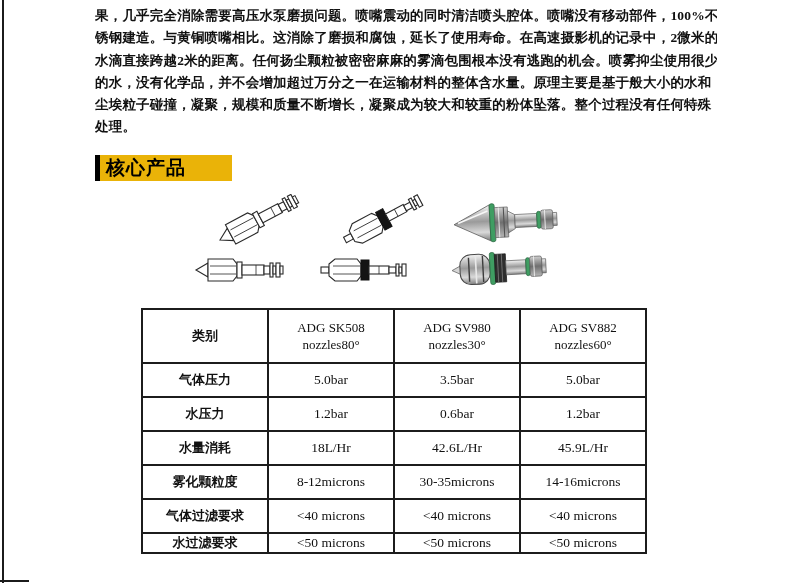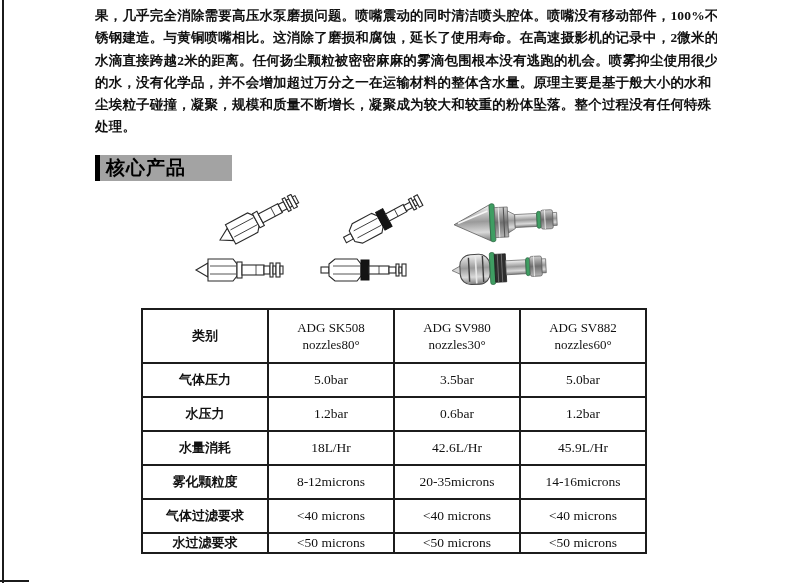--- a/index.html
+++ b/index.html
@@ -8,21 +8,21 @@
   
   .edge-vline{position:absolute;left:2px;top:0;width:2px;height:583px;background:#1b1b1b;}
   .edge-hline{position:absolute;left:0;top:580px;width:29px;height:2px;background:#1b1b1b;}
 
   
   .body-text{position:absolute;left:95px;top:5px;width:622px;font-size:13.5px;
              font-weight:600;letter-spacing:0.2px;}
   .para-line{height:22.3px;line-height:22.3px;white-space:nowrap;overflow:hidden;}
 
   
-  .section-banner{position:absolute;left:95px;top:155px;width:137px;height:26px;background:#a3a3a3;}
+  .section-banner{position:absolute;left:95px;top:155px;width:137px;height:26px;background:#eab308;}
   .banner-notch{position:absolute;left:0;top:0;width:5px;height:26px;background:#000;}
   .banner-text{position:absolute;left:11px;top:0;line-height:26px;font-size:19px;font-weight:bold;
                letter-spacing:1px;color:#000;font-family:"Liberation Sans","DejaVu Sans",sans-serif;}
 
   
   .product-img{position:absolute;}
   .ln{stroke:#2a2a2a;stroke-width:1.1;fill:#ffffff;}
   .ln-thin{stroke:#2a2a2a;stroke-width:0.8;fill:none;}
   .ln-dark{stroke:#111;stroke-width:1;fill:#141414;}
 
@@ -211,21 +211,21 @@
         </tr>
         <tr>
           <td class="row-label">水量消耗</td>
           <td class="cell-value">18L/Hr</td>
           <td class="cell-value">42.6L/Hr</td>
           <td class="cell-value">45.9L/Hr</td>
         </tr>
         <tr>
           <td class="row-label">雾化颗粒度</td>
           <td class="cell-value">8-12microns</td>
-          <td class="cell-value">20-35microns</td>
+          <td class="cell-value">30-35microns</td>
           <td class="cell-value">14-16microns</td>
         </tr>
         <tr>
           <td class="row-label">气体过滤要求</td>
           <td class="cell-value">&lt;40 microns</td>
           <td class="cell-value">&lt;40 microns</td>
           <td class="cell-value">&lt;40 microns</td>
         </tr>
         <tr>
           <td class="row-label">水过滤要求</td>

